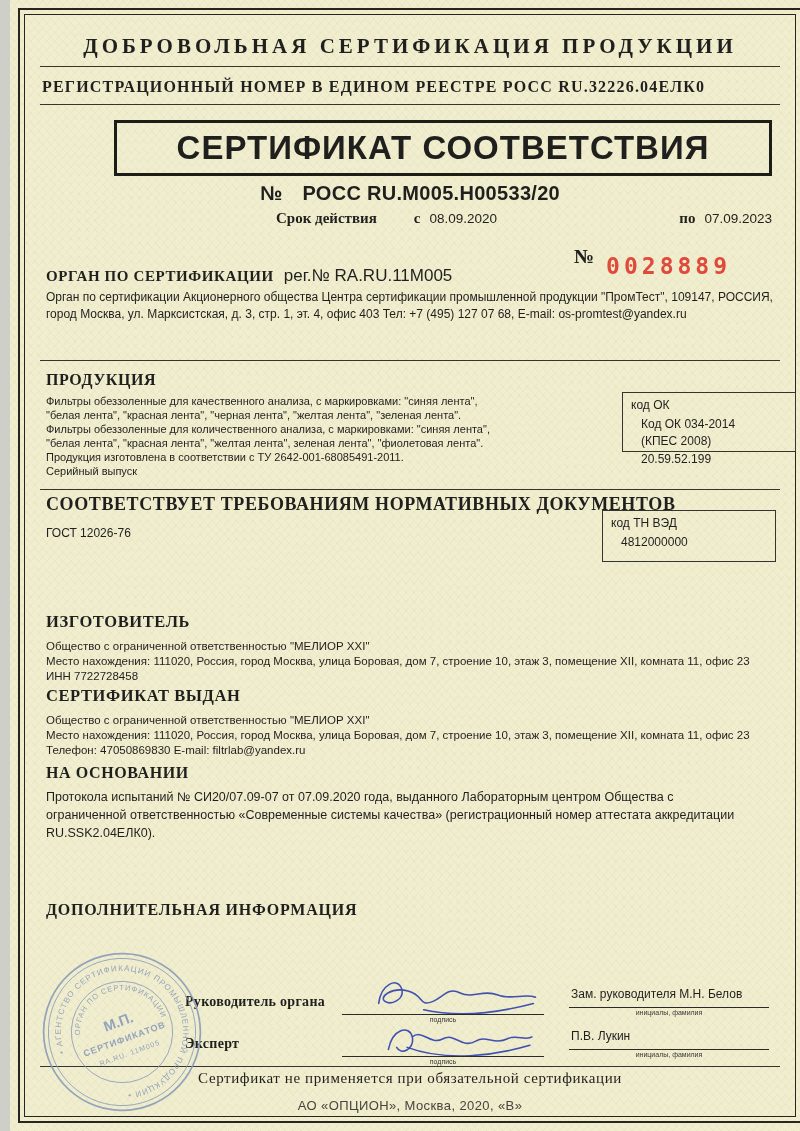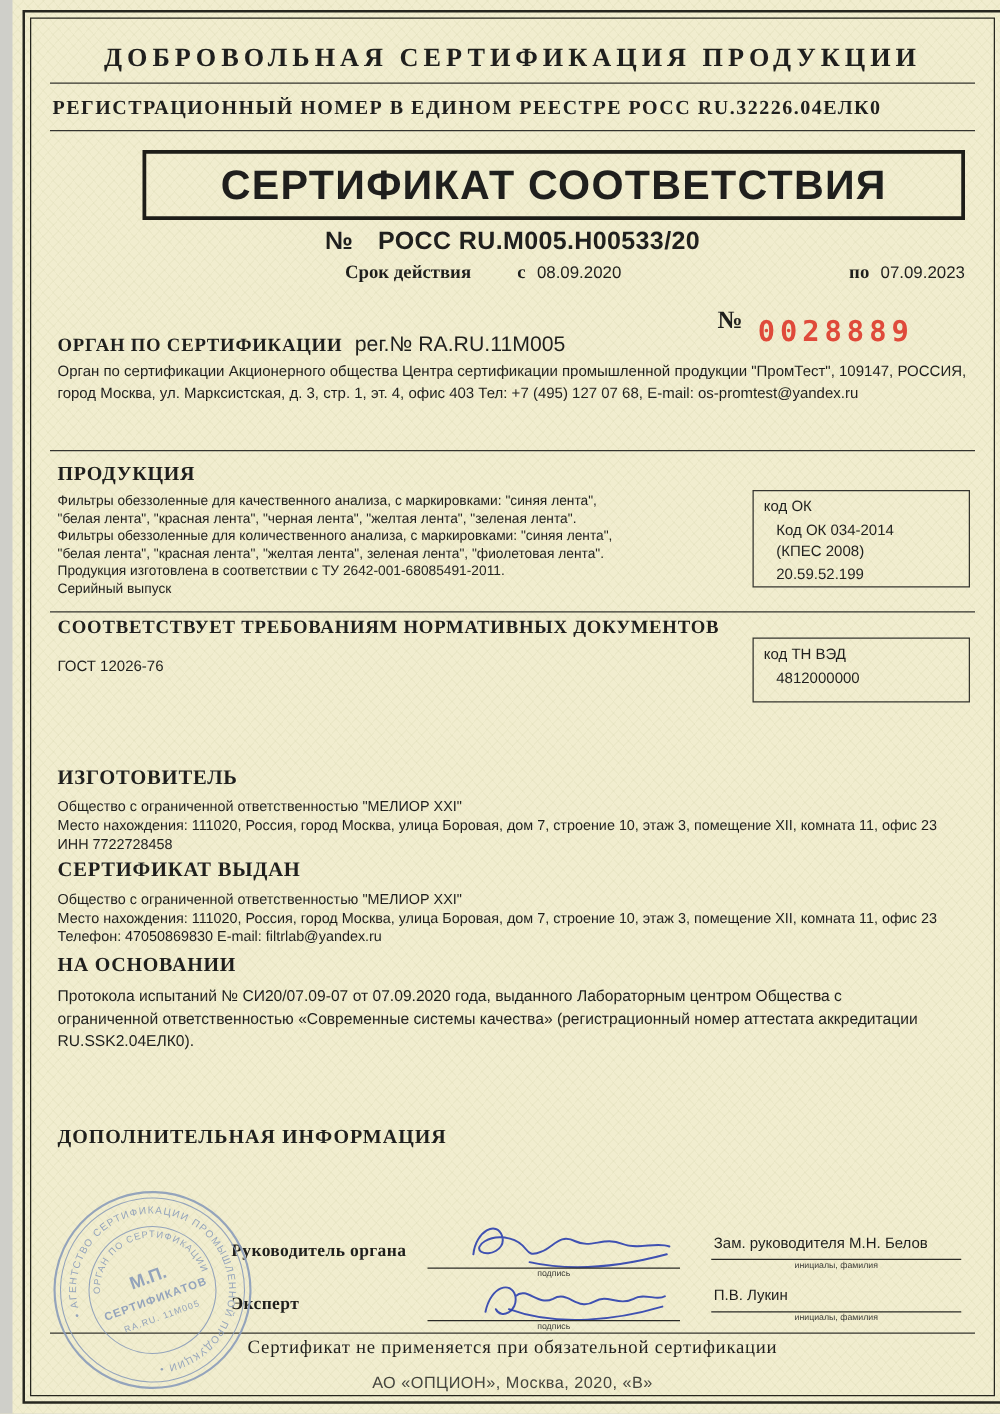--- a/index.html
+++ b/index.html
@@ -45,27 +45,27 @@
   .organ-row .reg{font-size:17px;}
   .txt{position:absolute;left:36px;font-size:12px;line-height:1.4;}
   .organ-text{top:289px;width:732px;}
   .l3{top:360px;}
 
   .h-product{position:absolute;top:371px;left:36px;font-size:16px;}
   .product-lines{top:394px;width:552px;font-size:11px;line-height:1.28;}
 
   .code-box{position:absolute;left:592px;width:174px;border:1px solid #35352f;
     padding:5px 8px;font-size:12px;box-sizing:border-box;}
-  .ok-box{top:392px;height:78px;}
+  .ok-box{top:392px;height:60px;margin-left:20px;}
   .tnved-box{top:510px;height:52px;}
   .code-label{margin-bottom:4px;}
   .code-line{padding-left:10px;line-height:1.45;}
 
   .l4{top:489px;}
-  .h-compliance{position:absolute;top:494px;left:36px;font-size:15px;}
+  .h-compliance{position:absolute;top:494px;left:36px;font-size:18px;}
   .gost{position:absolute;top:526px;left:36px;font-size:12px;}
 
   .h-manufacturer{position:absolute;top:612px;left:36px;font-size:16.5px;}
   .manufacturer-lines{top:639px;width:736px;font-size:11.5px;line-height:1.32;}
   .h-issued{position:absolute;top:686px;left:36px;font-size:16.5px;}
   .issued-lines{top:713px;width:736px;font-size:11.5px;line-height:1.32;}
   .h-basis{position:absolute;top:764px;left:36px;font-size:16px;}
   .basis-text{top:789px;width:700px;font-size:12.5px;line-height:1.42;}
   .h-additional{position:absolute;top:901px;left:36px;font-size:16px;letter-spacing:.8px;}
   .additional-lines{top:927px;width:736px;font-size:12px;line-height:1.4;}

